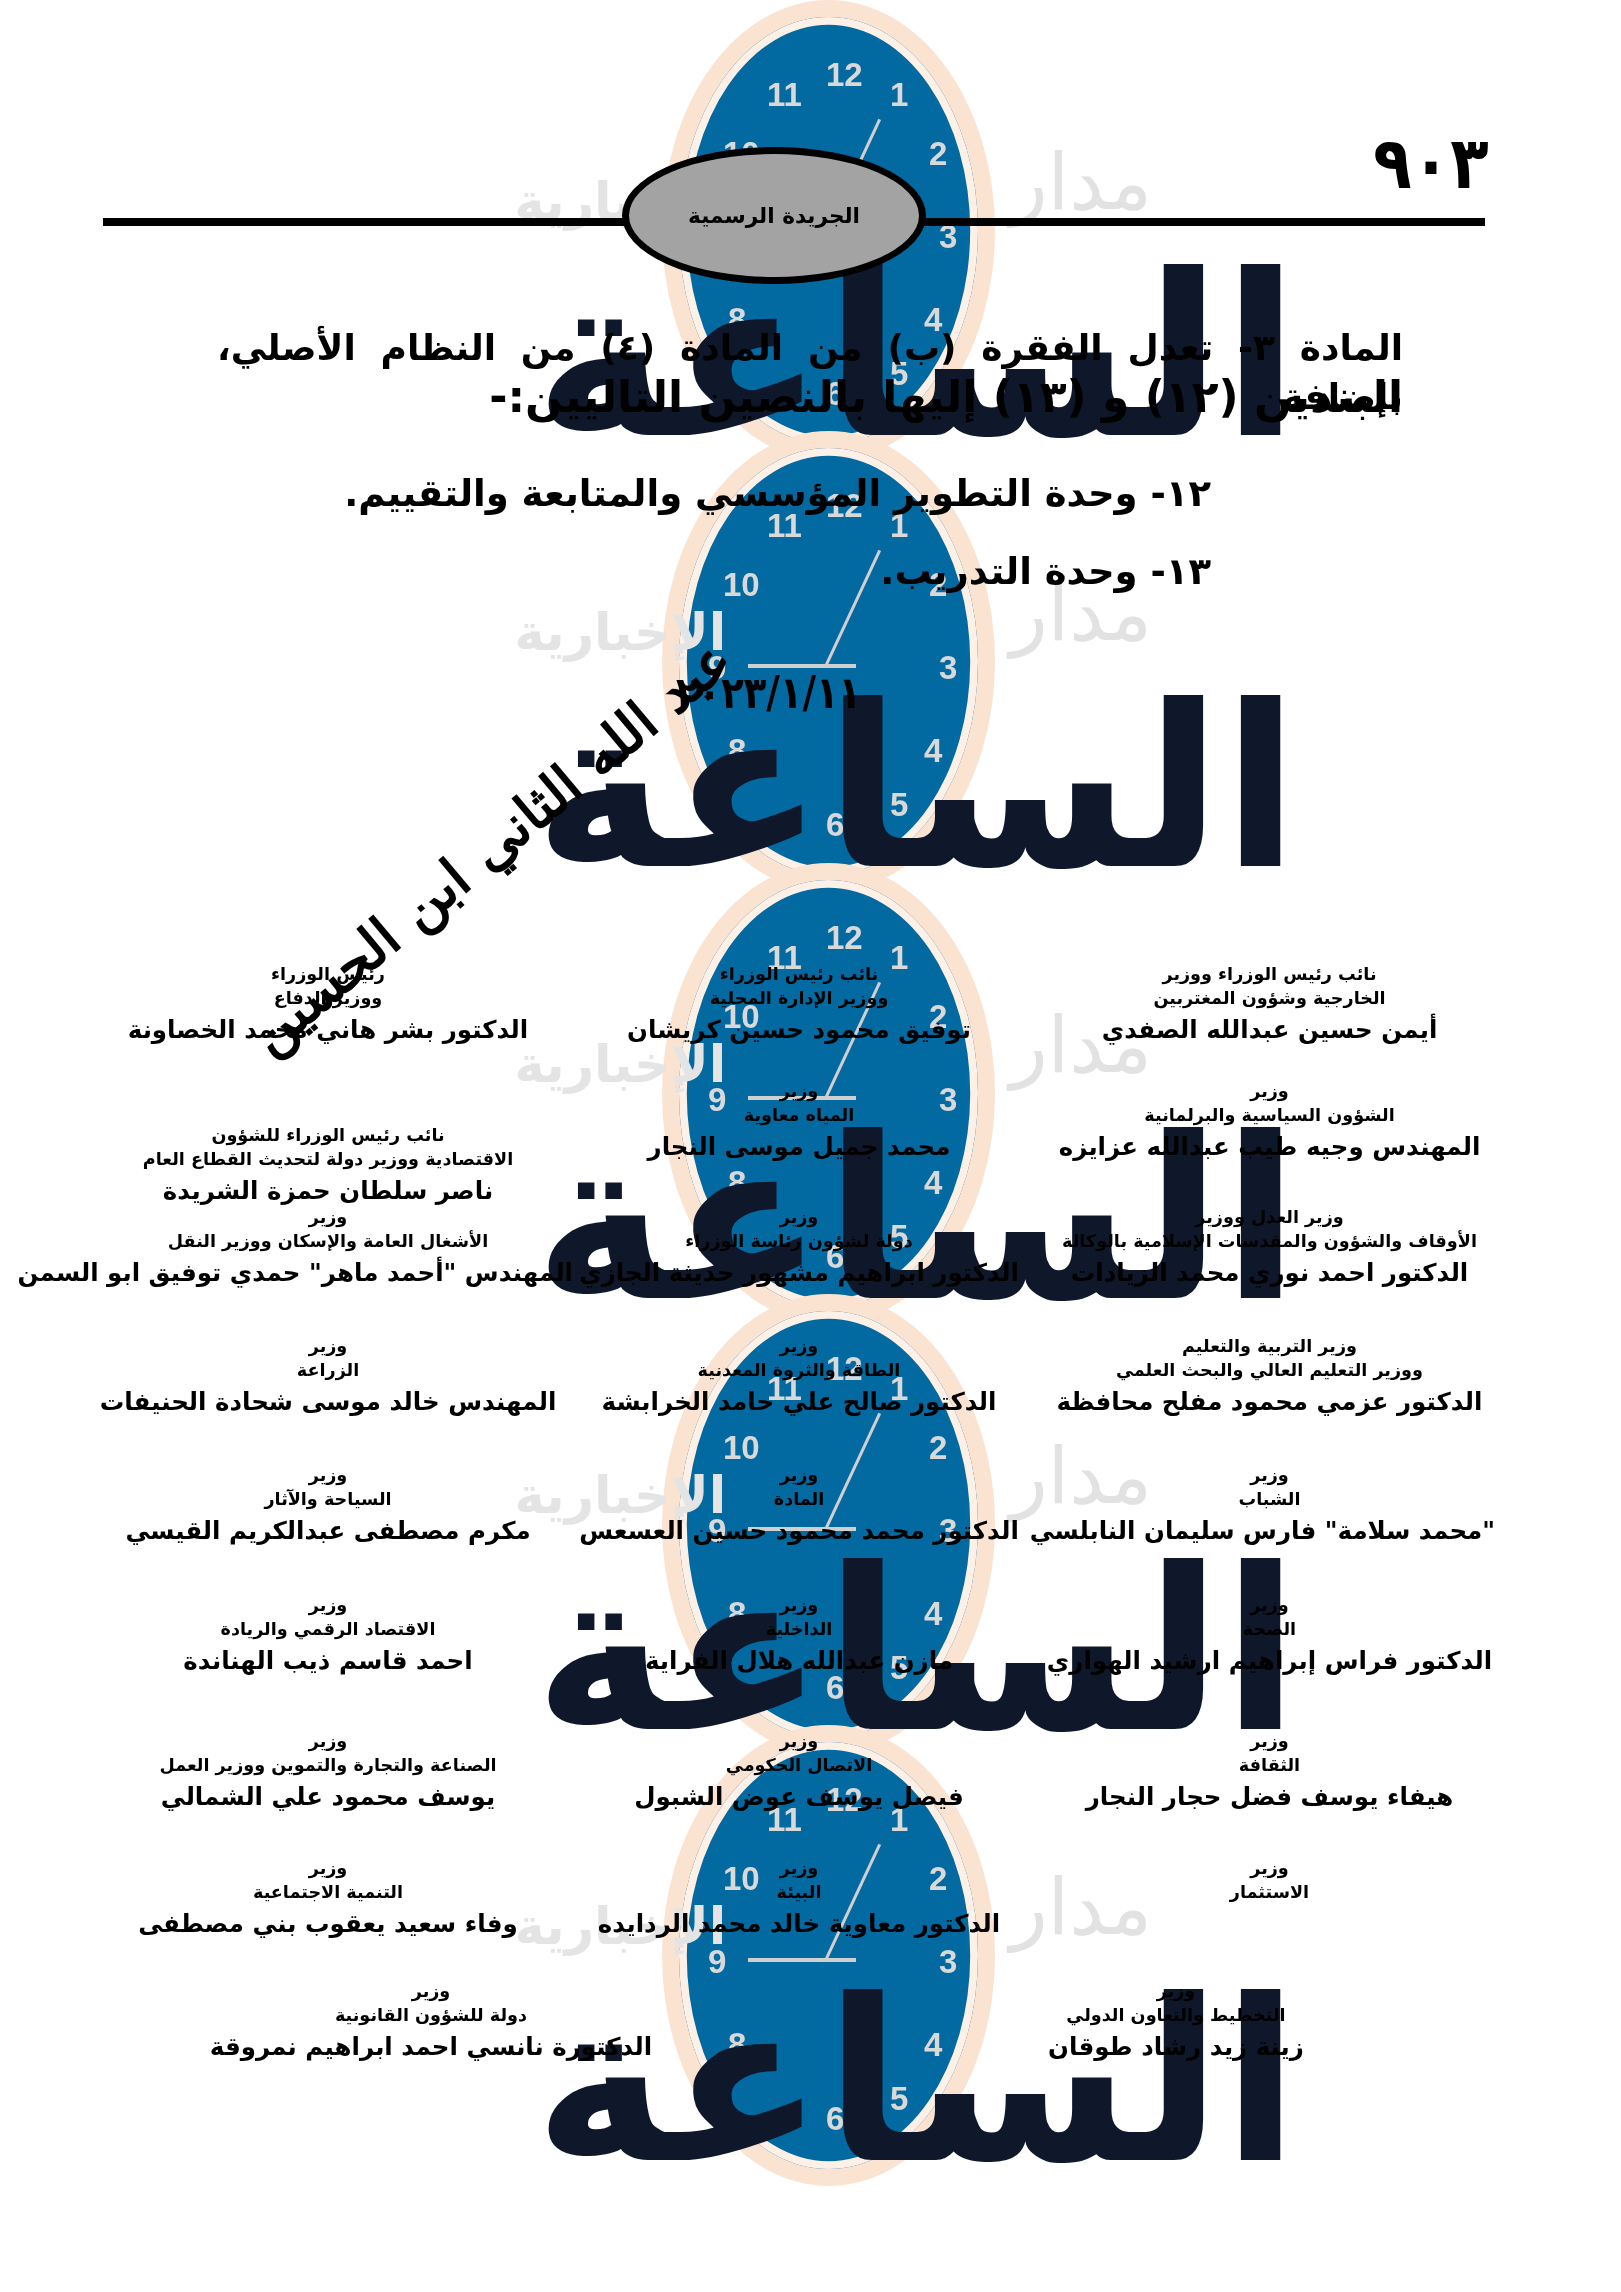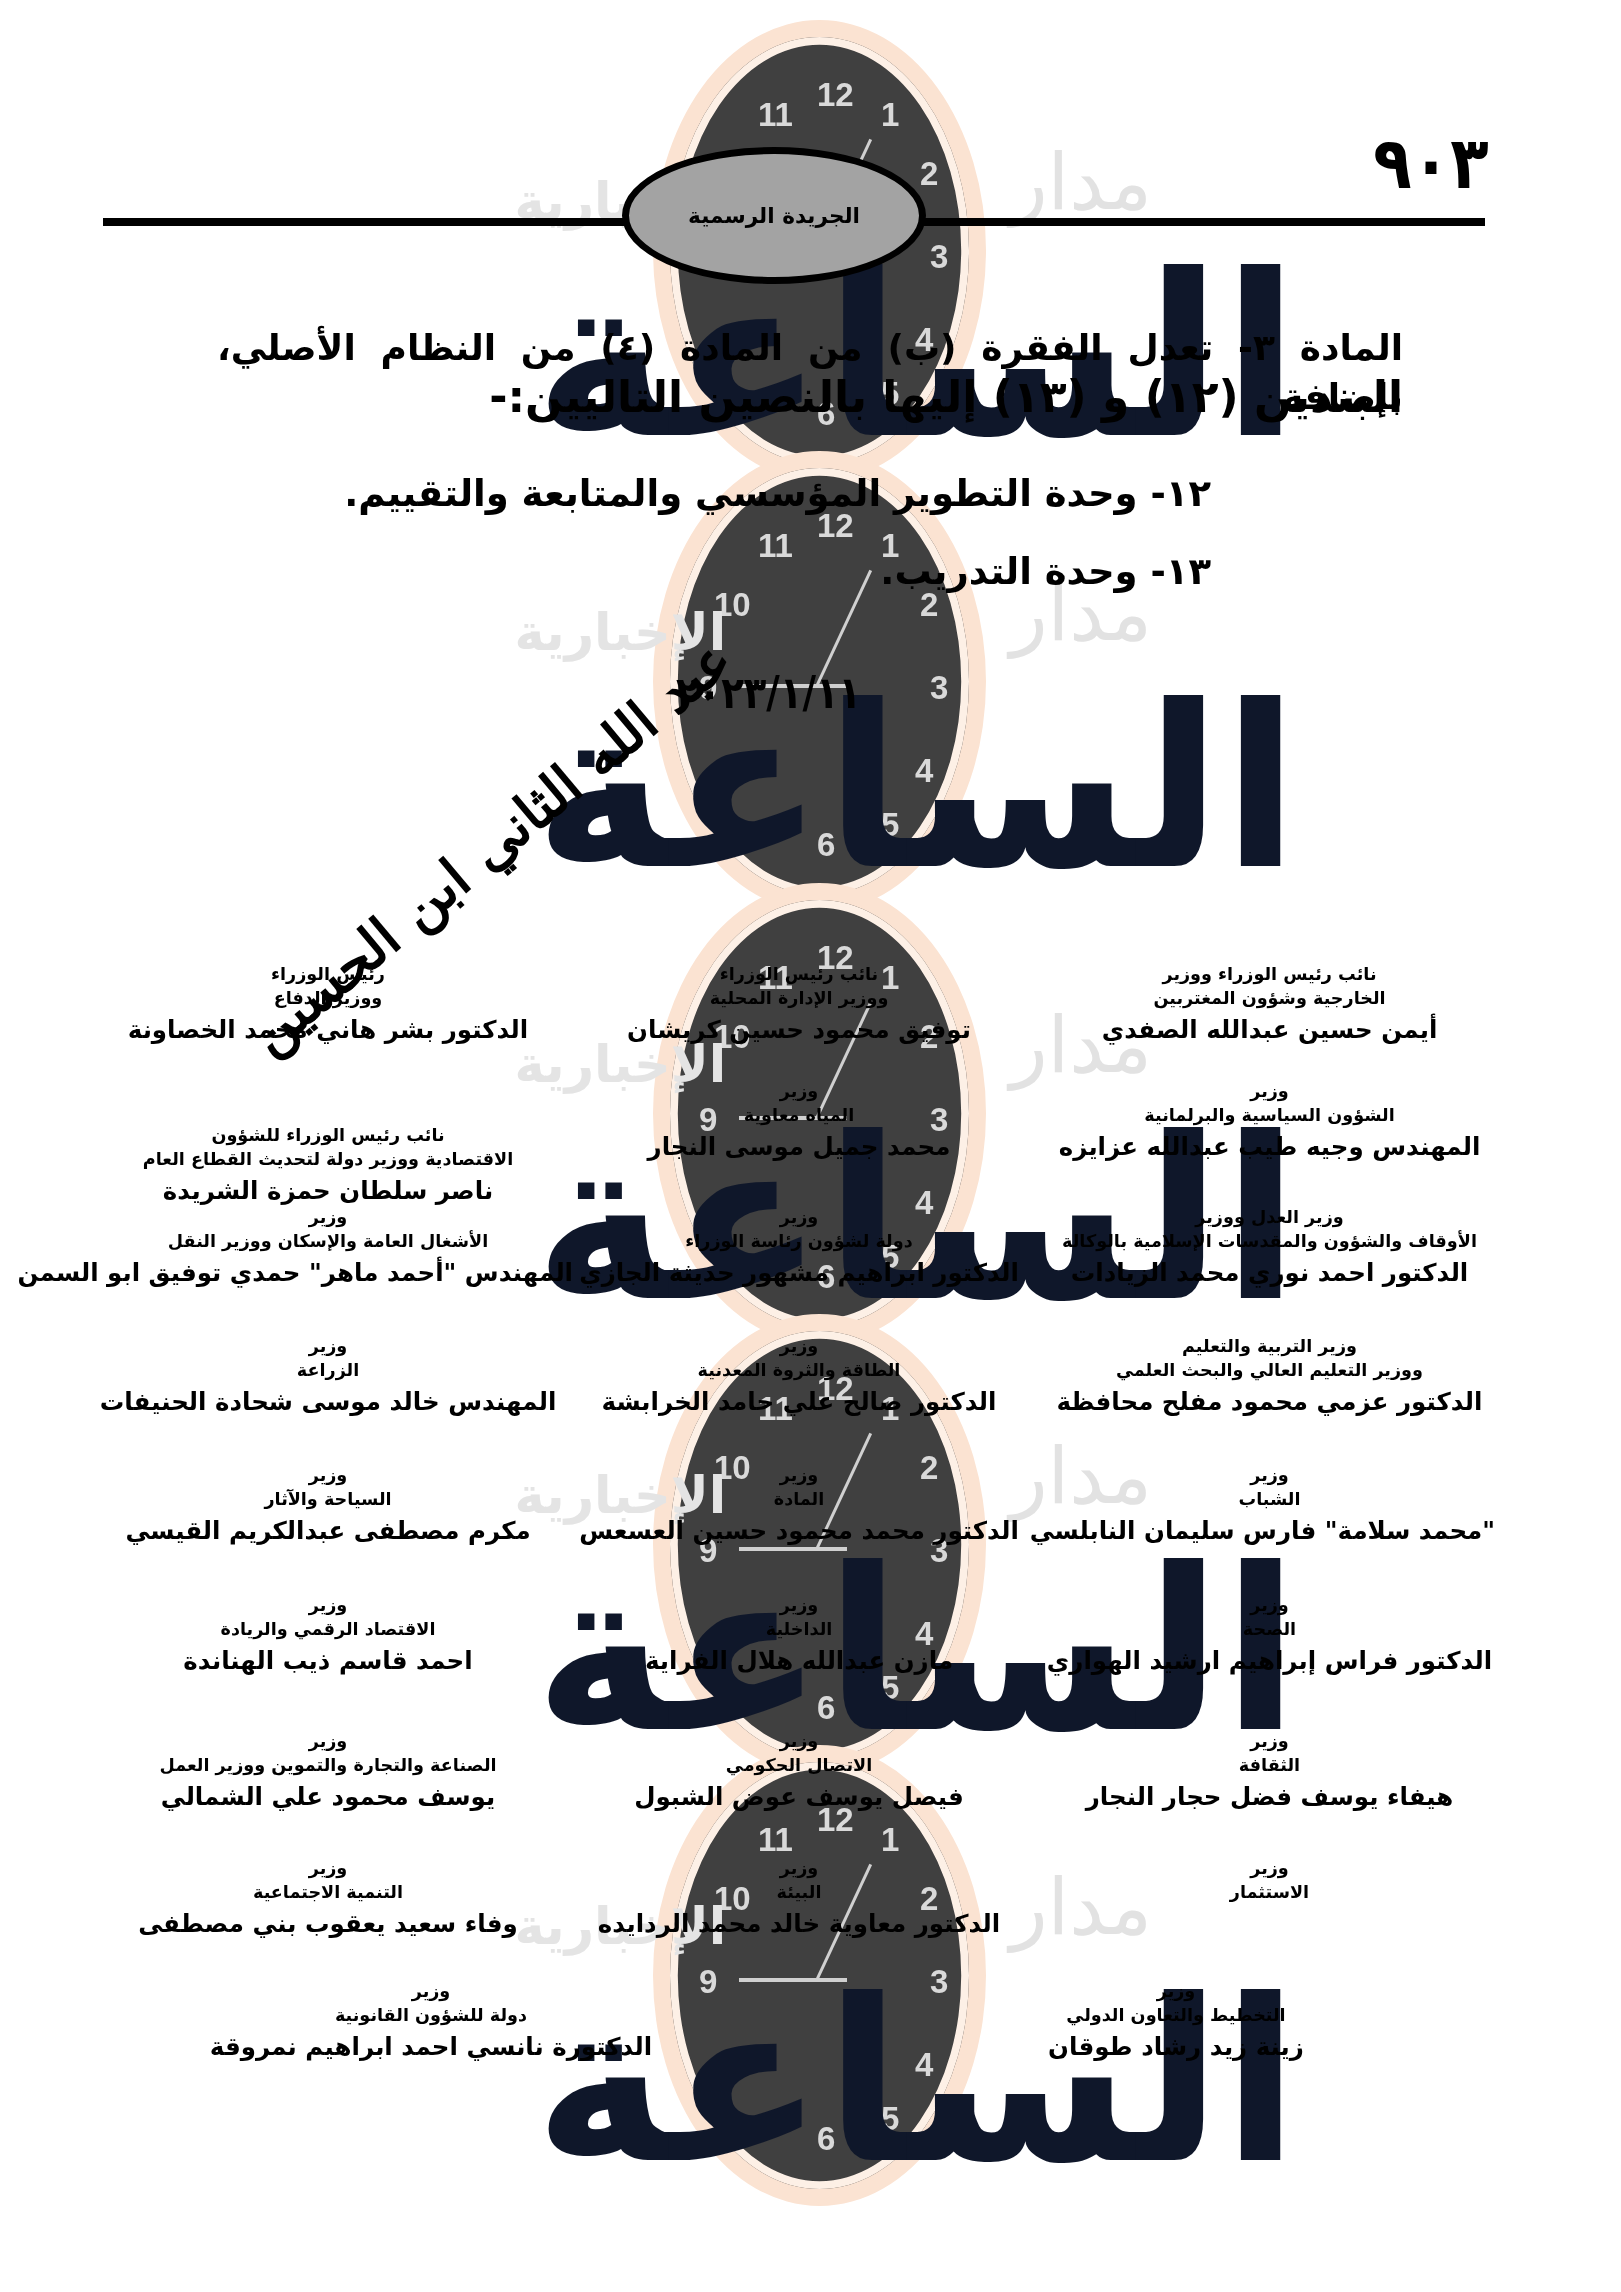--- a/index.html
+++ b/index.html
@@ -4,24 +4,23 @@
   <style>
     html, body { margin: 0; padding: 0; }
     body {
       width: 1621px; height: 2293px; position: relative; overflow: hidden;
       background: #ffffff; color: #000;
       font-family: "DejaVu Sans", "Liberation Sans", sans-serif;
     }
     
     .wm { position: absolute; left: 495px; width: 686px; height: 568px; pointer-events: none; z-index: 0; }
     .wm .clock {
-      position: absolute; left: 158px; top: 0; width: 333px; height: 461px; border-radius: 50%;
-      border: 17.6px solid #fbe3d2; background: #404040; box-sizing: border-box;
+      position: absolute; left: 167px; top: 0; width: 333px; height: 461px; border-radius: 50%;
+      border: 17.6px solid #fbe3d2; background: #0369a1; box-sizing: border-box;
       box-shadow: inset 0 0 0 7.8px #fdf0e6;
-      margin-top: 20px;
     }
     .wm .clock .num { position: absolute; color: #d9d9d9; font-family: "Liberation Sans", sans-serif; font-size: 33px; font-weight: bold; direction: ltr; }
     .wm .clock .hand { position: absolute; background: #d0d0d0; transform-origin: left center; }
     .wm .brand-small {
       position: absolute; top: 172px; left: 19.6px; font-size: 51px; font-weight: bold; color: #e4e4e4;
       font-family: "DejaVu Sans", sans-serif;
     }
     .wm .brand-mid {
       position: absolute; top: 137px; right: 29px; font-size: 78px; font-weight: normal; color: #e2e2e2;
       font-family: "DejaVu Sans", sans-serif;

